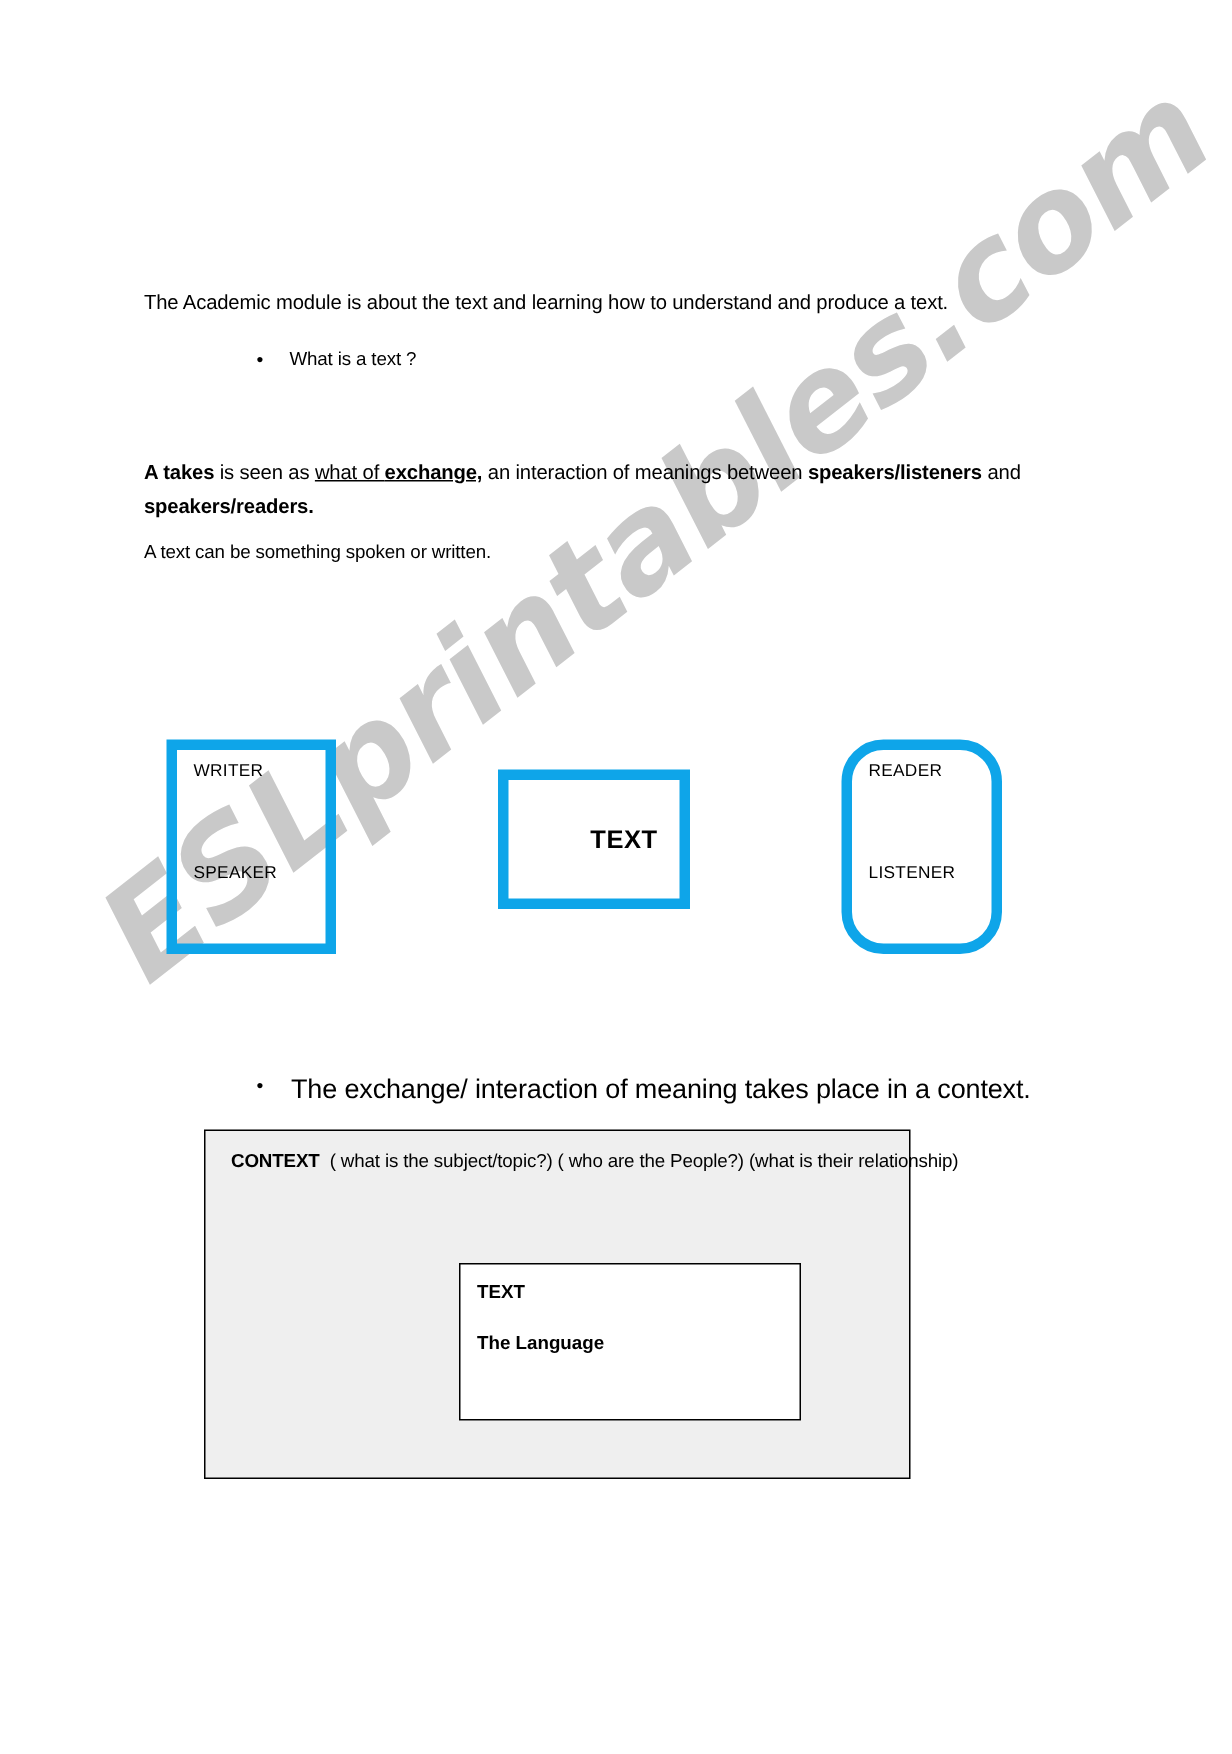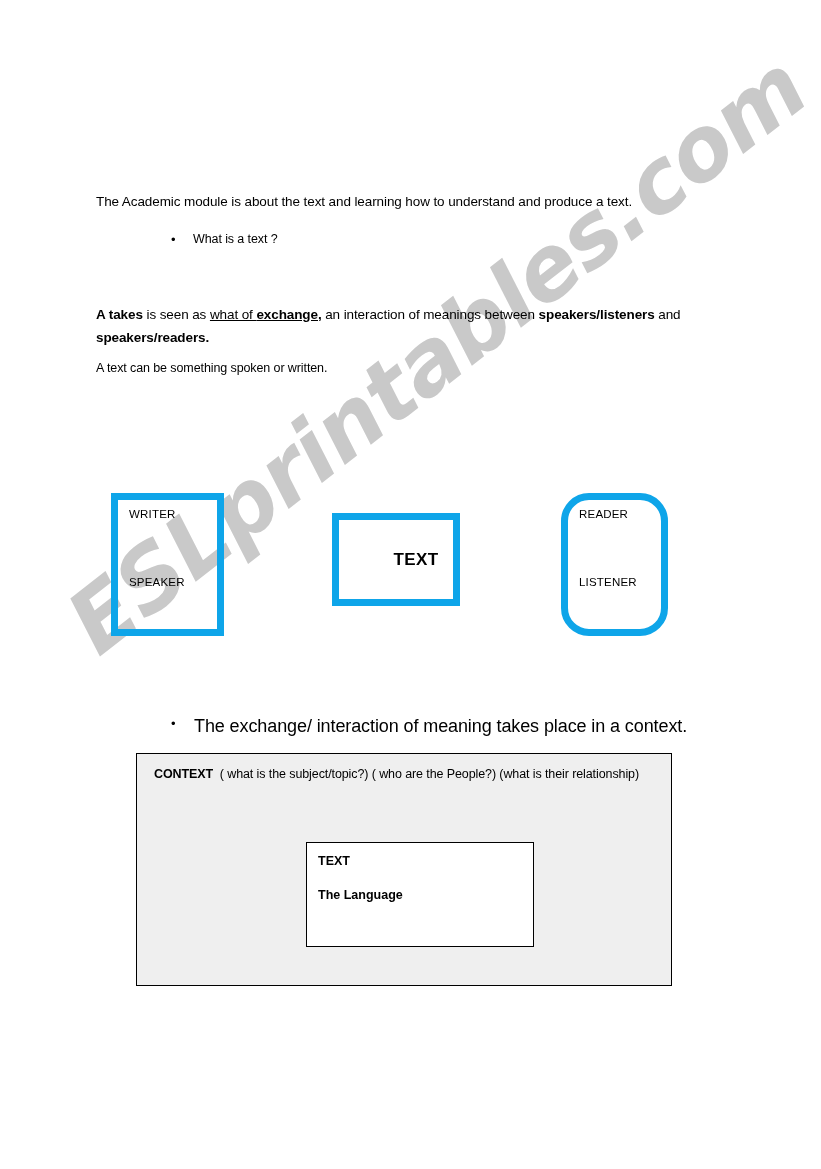--- a/index.html
+++ b/index.html
@@ -166,21 +166,21 @@
     font-size: 17px;
     font-weight: bold;
     letter-spacing: 0.4px;
   }
 
   
   #context-panel {
     position: absolute;
     left: 136px;
     top: 753px;
-    width: 536px;
+    width: 471px;
     height: 233px;
     border: 1px solid #000000;
     background: #efefef;
     box-sizing: border-box;
   }
   #context-heading-line {
     position: absolute;
     left: 17px;
     top: 10px;
     width: 490px;

